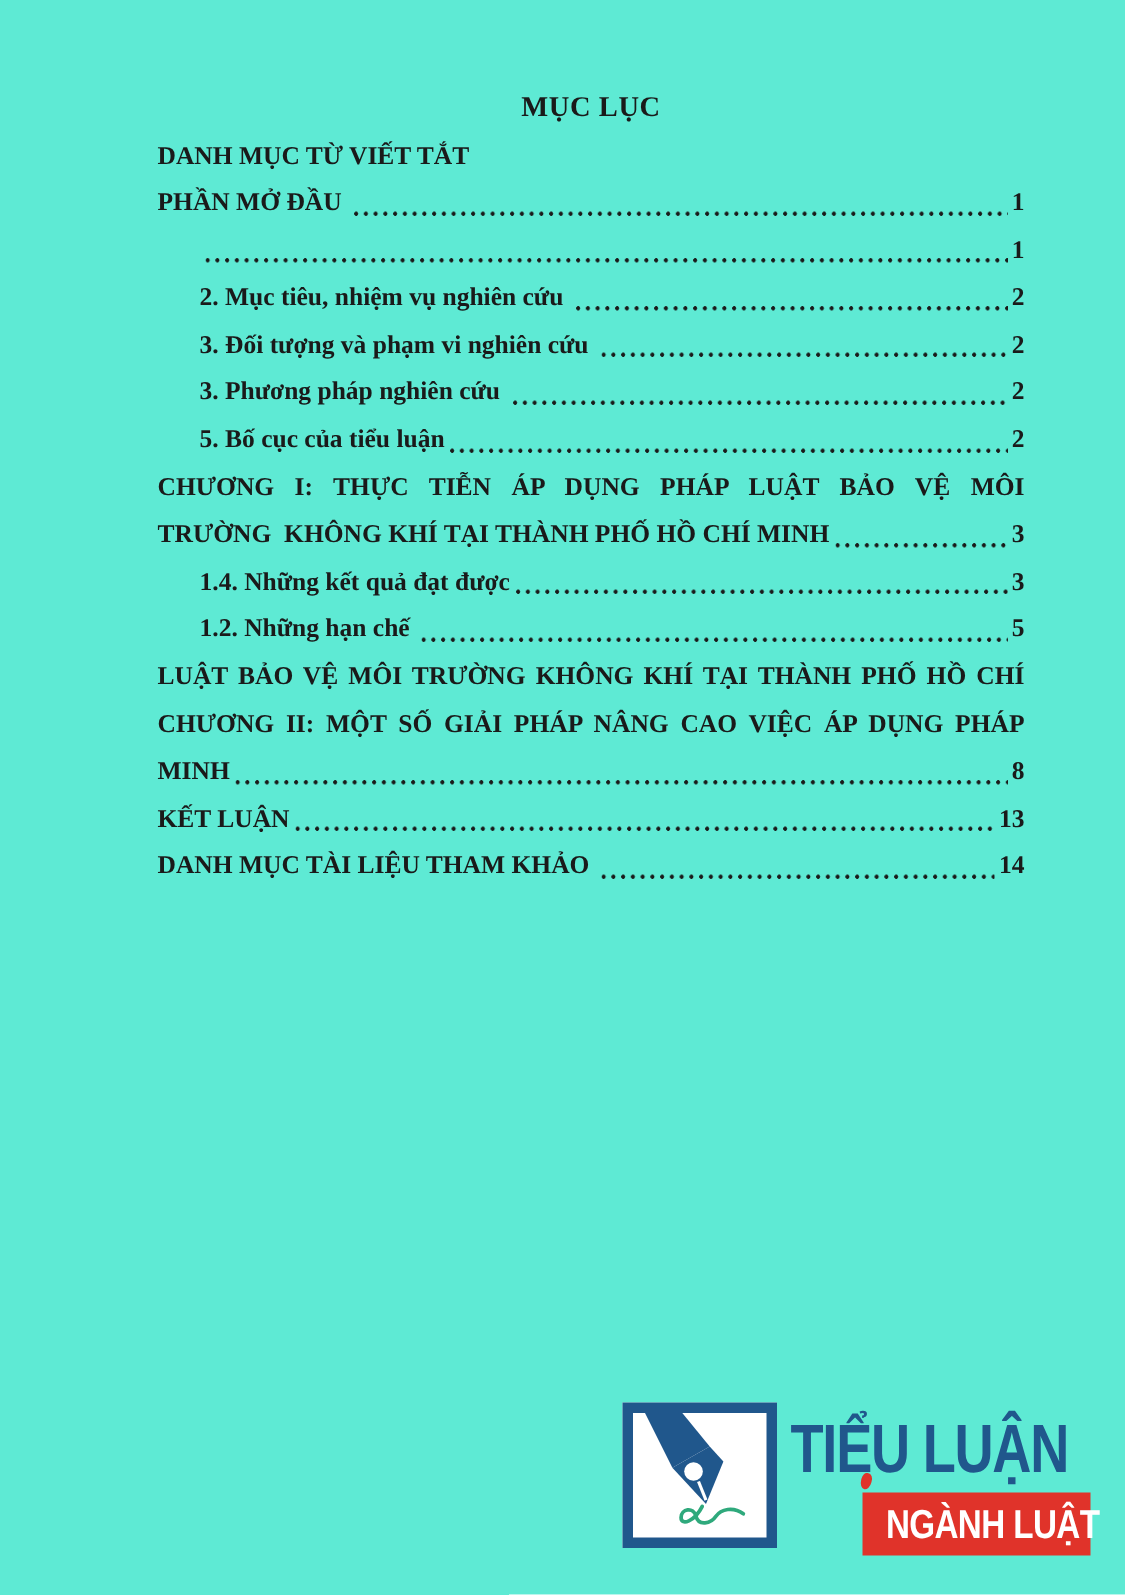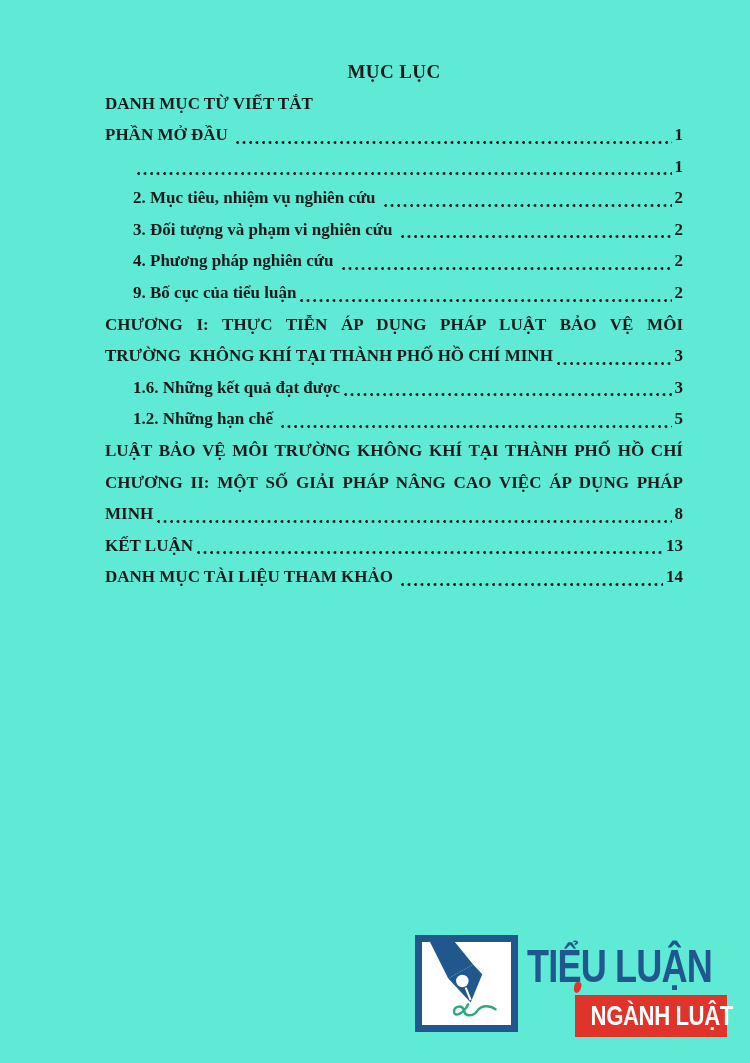--- a/index.html
+++ b/index.html
@@ -83,41 +83,41 @@
       <span class="toc-text">2. Mục tiêu, nhiệm vụ nghiên cứu </span>
       <span class="leader"></span>
       <span class="toc-page">2</span>
     </div>
         <div class="toc-line indent">
       <span class="toc-text">3. Đối tượng và phạm vi nghiên cứu </span>
       <span class="leader"></span>
       <span class="toc-page">2</span>
     </div>
         <div class="toc-line indent">
-      <span class="toc-text">4. Phương pháp nghiên cứu </span>
+      <span class="toc-text">3. Phương pháp nghiên cứu </span>
       <span class="leader"></span>
       <span class="toc-page">2</span>
     </div>
         <div class="toc-line indent">
-      <span class="toc-text">9. Bố cục của tiểu luận</span>
+      <span class="toc-text">5. Bố cục của tiểu luận</span>
       <span class="leader"></span>
       <span class="toc-page">2</span>
     </div>
         <div class="toc-line justify">
       <span class="toc-text">CHƯƠNG I: THỰC TIỄN ÁP DỤNG PHÁP LUẬT BẢO VỆ MÔI</span>
       
       
     </div>
         <div class="toc-line">
       <span class="toc-text">TRƯỜNG  KHÔNG KHÍ TẠI THÀNH PHỐ HỒ CHÍ MINH</span>
       <span class="leader"></span>
       <span class="toc-page">3</span>
     </div>
         <div class="toc-line indent">
-      <span class="toc-text">1.6. Những kết quả đạt được</span>
+      <span class="toc-text">1.4. Những kết quả đạt được</span>
       <span class="leader"></span>
       <span class="toc-page">3</span>
     </div>
         <div class="toc-line indent">
       <span class="toc-text">1.2. Những hạn chế </span>
       <span class="leader"></span>
       <span class="toc-page">5</span>
     </div>
         <div class="toc-line justify">
       <span class="toc-text">LUẬT BẢO VỆ MÔI TRƯỜNG KHÔNG KHÍ TẠI THÀNH PHỐ HỒ CHÍ</span>

